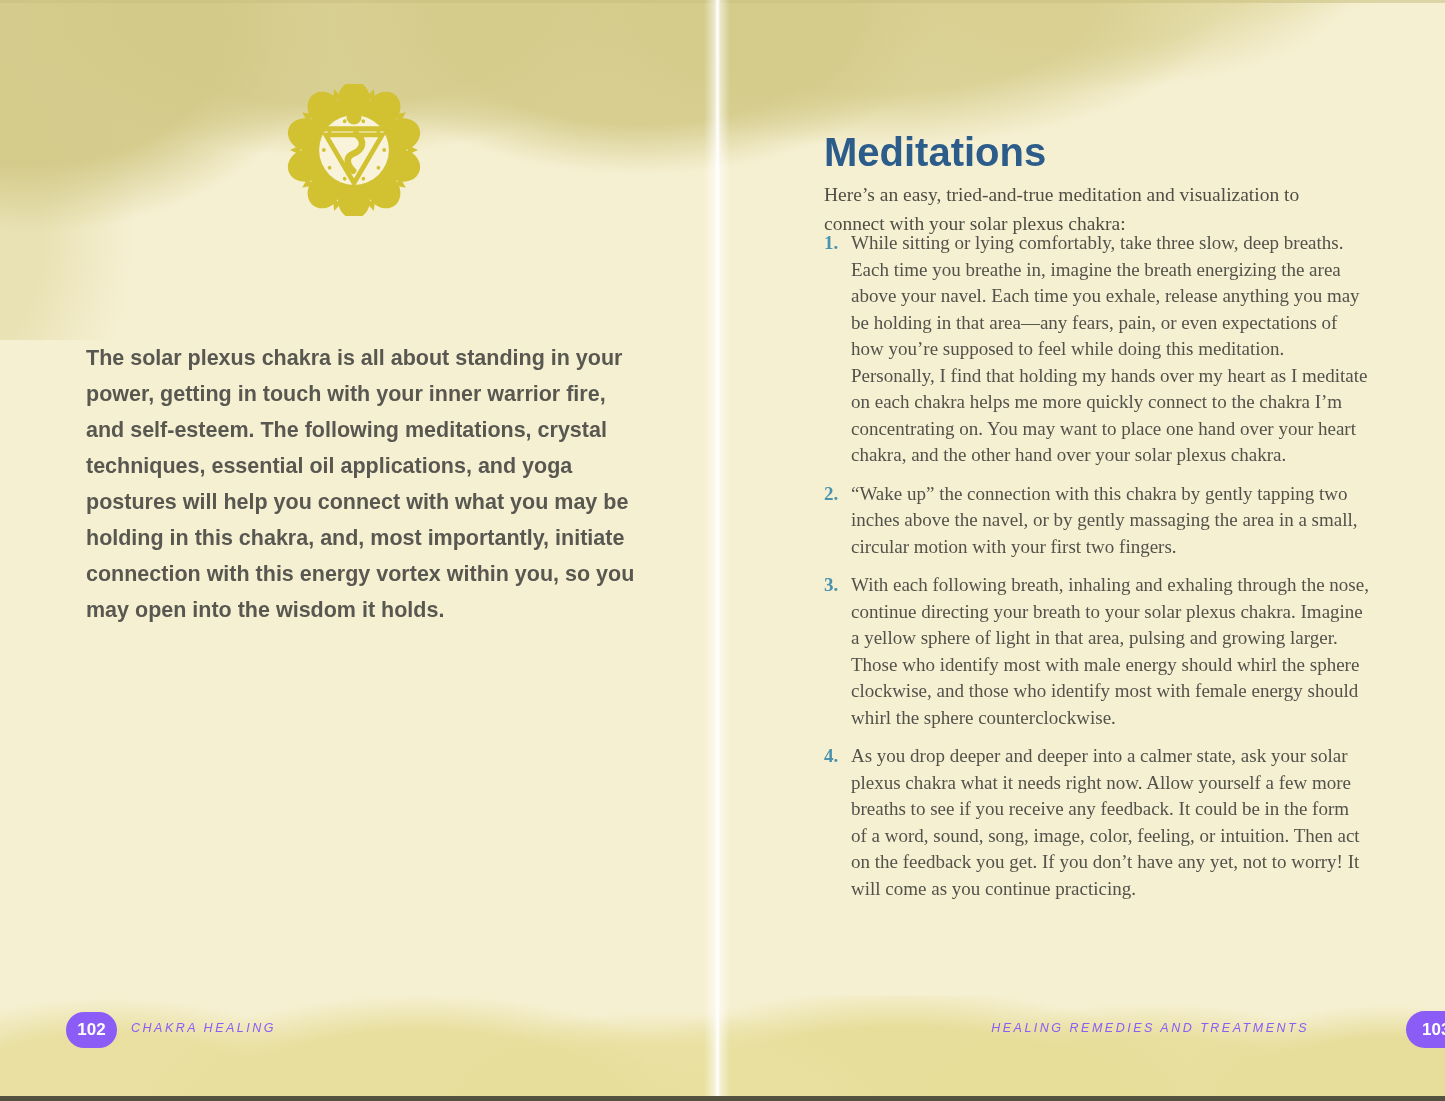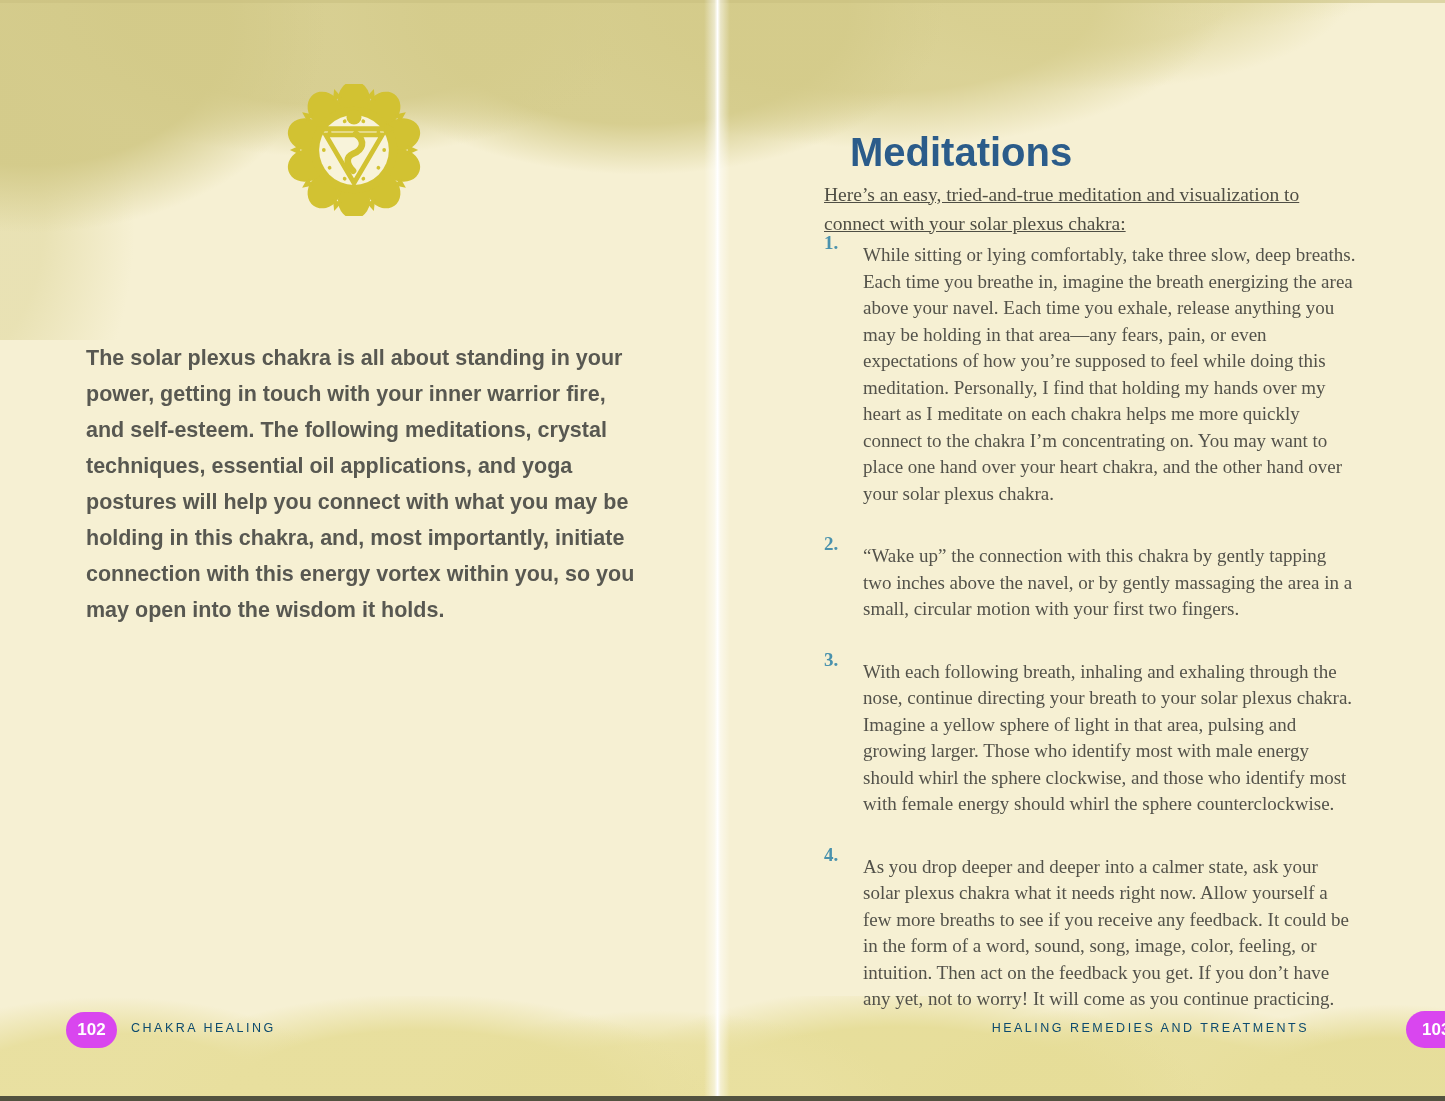--- a/index.html
+++ b/index.html
@@ -45,53 +45,53 @@
     text-align:center;font-weight:bold;font-size:37px;line-height:44px;
     letter-spacing:1.5px;color:#3d4145;
   }
   .left-body{
     position:absolute;left:86px;top:318px;width:558px;
     font-size:21.5px;line-height:36px;color:#585851;font-weight:bold;
   }
   
   .heading{
     position:absolute;left:824px;top:96px;
-    font-size:40px;line-height:46px;font-weight:600;color:#2b5c8a;margin-left:26px;
+    font-size:40px;line-height:46px;font-weight:600;color:#2b5c8a;
   }
   .intro{
     position:absolute;left:824px;top:160px;width:535px;
     font-family:"Liberation Serif",serif;
-    font-size:19.5px;line-height:29px;color:#4f4e44;text-decoration:underline;
+    font-size:19.5px;line-height:29px;color:#4f4e44;
   }
   .steps{position:absolute;left:824px;top:230px;width:545px;}
   .step{display:flex;margin-bottom:12px;}
   .step-num{
     flex:0 0 27px;font-family:"Liberation Serif",serif;font-weight:bold;
     font-size:19px;line-height:26.5px;color:#4a92ad;
   }
   .step-text{
-    margin:12px;flex:1;font-family:"Liberation Serif",serif;
+    margin:0;flex:1;font-family:"Liberation Serif",serif;
     font-size:19px;line-height:26.5px;color:#53524a;
   }
   
   .pill{
-    position:absolute;background:#d946ef;color:#ffffff;
+    position:absolute;background:#8b5cf6;color:#ffffff;
     font-weight:bold;font-size:17px;
   }
   .pill-left{
     left:66px;top:1012px;width:51px;height:36px;border-radius:18px;
     display:flex;align-items:center;justify-content:center;
   }
   .pill-right{
     left:1406px;top:1011px;width:115px;height:37px;border-radius:18.5px 0 0 18.5px;
     display:flex;align-items:center;padding-left:16px;box-sizing:border-box;text-align:center;
   }
   .footer-label{
     position:absolute;top:1021px;font-size:12.5px;letter-spacing:2.5px;
-    color:#0c4a6e;white-space:nowrap;
+    color:#8b5cf6;white-space:nowrap;font-style:italic;
   }
   .footer-label-left{left:131px;}
   .footer-label-right{right:136px;text-align:left;}
 </style>
 </head>
 <body>
 
 <div class="spread">
 
   <div class="tex-top"></div>

